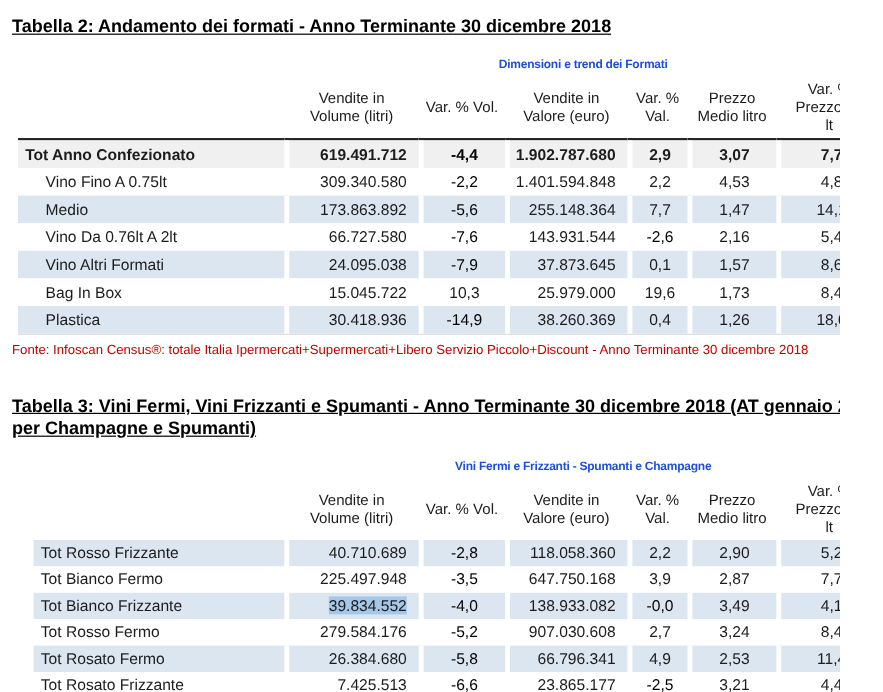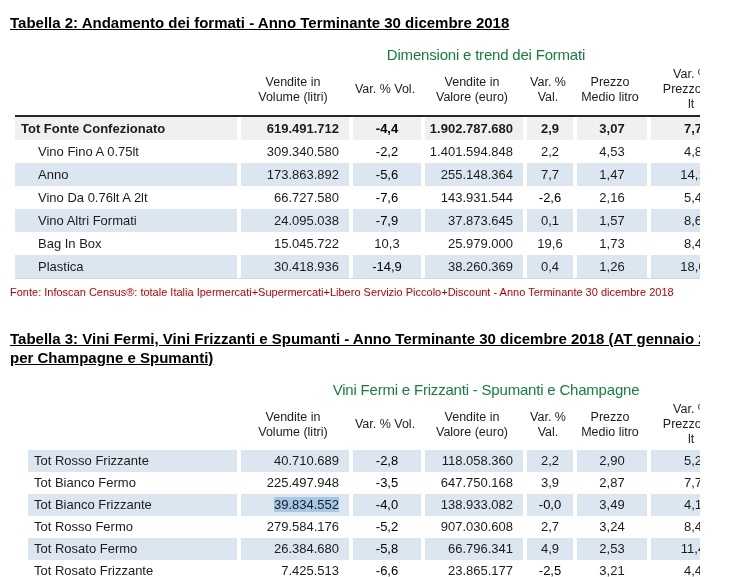--- a/index.html
+++ b/index.html
@@ -5,22 +5,22 @@
   html,body{margin:0;padding:0;background:#ffffff;}
   body{font-family:"Liberation Sans",sans-serif;color:#1c1c1c;}
   #page{position:relative;width:700px;height:577px;overflow:hidden;background:#fff;}
 
   .sec-title{margin-left:10px;font-size:15px;font-weight:bold;
              text-decoration:underline;line-height:19px;color:#000;width:722px;}
   #title2{padding-top:13px;height:19px;}
   #title3{margin-top:30px;height:38px;}
 
   .caption{margin-left:237px;width:498px;text-align:center;
-           font-size:15px;font-weight:normal;letter-spacing:-0.2px;
-           line-height:19px;color:#15803d;}
+           font-size:10px;font-weight:bold;letter-spacing:-0.2px;
+           line-height:19px;color:#1d4ed8;}
   #caption1{margin-top:13px;}
   #caption2{margin-top:13px;}
 
   table{border-collapse:separate;border-spacing:0;table-layout:fixed;margin-top:2px;}
   td,th{box-sizing:border-box;overflow:hidden;white-space:nowrap;}
   .t2{margin-left:15px;width:720px;border-bottom:1px solid #d8d8d8;}
   .t3{margin-left:28px;width:707px;}
 
   thead th{font-weight:normal;font-size:12.5px;line-height:15px;color:#1c1c1c;
            text-align:center;vertical-align:middle;white-space:pre-line;
@@ -79,39 +79,39 @@
 Val.</th>
           <th>Prezzo
 Medio litro</th>
           <th>Var. %
 Prezzo M.
 lt</th>
         </tr>
       </thead>
     <tbody>
         <tr class="bg-gray bold">
-          <td class="c-label">Tot Fonte Confezionato</td>
+          <td class="c-label">Tot Anno Confezionato</td>
           <td class="c-num">619.491.712</td>
           <td class="c-pct neg">-4,4</td>
           <td class="c-num">1.902.787.680</td>
           <td class="c-pct">2,9</td>
           <td class="c-pct">3,07</td>
           <td class="c-pct">7,7</td>
         </tr>
         <tr class="bg-white">
           <td class="c-label indent">Vino Fino A 0.75lt</td>
           <td class="c-num">309.340.580</td>
           <td class="c-pct neg">-2,2</td>
           <td class="c-num">1.401.594.848</td>
           <td class="c-pct">2,2</td>
           <td class="c-pct">4,53</td>
           <td class="c-pct">4,8</td>
         </tr>
         <tr class="bg-blue">
-          <td class="c-label indent">Anno</td>
+          <td class="c-label indent">Medio</td>
           <td class="c-num">173.863.892</td>
           <td class="c-pct neg">-5,6</td>
           <td class="c-num">255.148.364</td>
           <td class="c-pct">7,7</td>
           <td class="c-pct">1,47</td>
           <td class="c-pct">14,1</td>
         </tr>
         <tr class="bg-white">
           <td class="c-label indent">Vino Da 0.76lt A 2lt</td>
           <td class="c-num">66.727.580</td>

